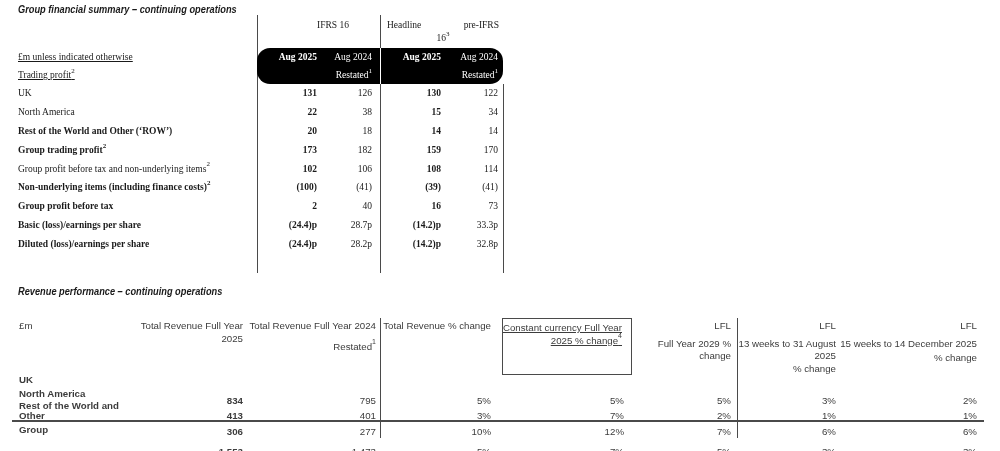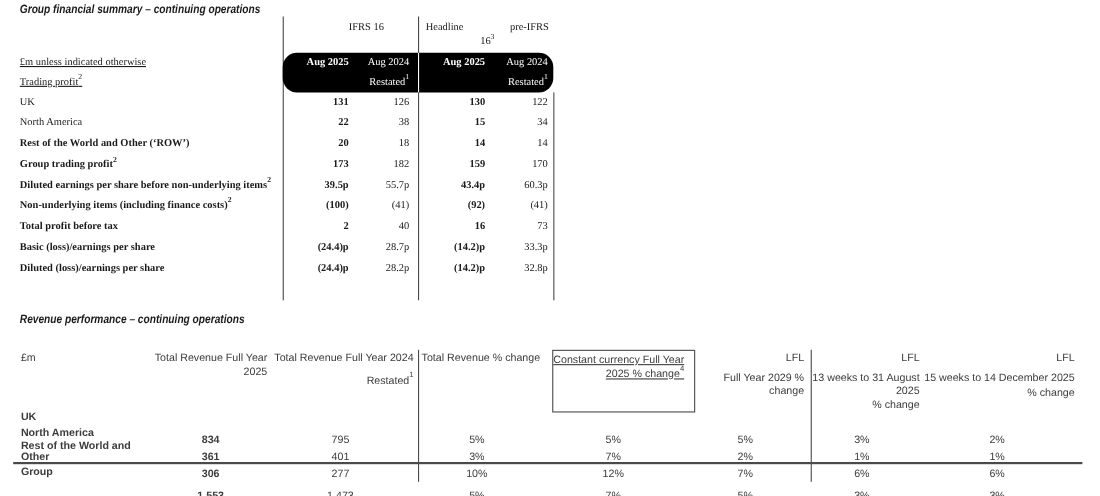--- a/index.html
+++ b/index.html
@@ -38,21 +38,21 @@
   .t2{font-family:"Liberation Sans",sans-serif;font-size:9.7px;color:var(--text_gray,#3c3c3c);}
   .t2h{position:absolute;text-align:right;line-height:12.5px;white-space:nowrap;}
   .t2h.leftal{text-align:left;}
   .mt8{margin-top:8px;} .mt5{margin-top:5px;} .mt2{margin-top:2px;}
   .ccbox{position:absolute;left:502px;top:318px;width:130px;height:57px;
     border:1px solid var(--line,#4a4a4a);box-sizing:border-box;}
   .t2rows{position:absolute;left:0;top:372px;width:1000px;}
   .t2row{display:flex;align-items:center;}
   .r-uk{height:15px;} .r-na{height:14px;} .r-row{height:19px;} .r-grp{height:16px;margin-top:2px;}
   .t2lbl{width:140px;padding-left:19px;box-sizing:border-box;font-weight:bold;line-height:10px;}
-  .t2c{text-align:center;box-sizing:border-box;margin-top:42px;}
+  .t2c{text-align:right;box-sizing:border-box;margin-top:42px;}
   .w1{width:103px;} .w2{width:133px;} .w3{width:115px;} .w4{width:133px;}
   .w5{width:107px;} .w6{width:105px;} .w7{width:141px;}
 </style>
 </head>
 <body>
 
 <div class="page">
 
   <div class="doc-title" style="top:3px;">Group financial summary – continuing operations</div>
 
@@ -111,35 +111,35 @@
       <div class="nc c4">14</div>
     </div>
     <div class="t1row">
       <div class="lblcell b"><span>Group trading profit</span><sup>2</sup></div>
       <div class="nc c1 b">173</div>
       <div class="nc c2">182</div>
       <div class="nc c3 b">159</div>
       <div class="nc c4">170</div>
     </div>
     <div class="t1row">
-      <div class="lblcell b"><span>Diluted earnings per share before non-underlying items</span><sup>2</sup></div>
-      <div class="nc c1 b">39.5p</div>
-      <div class="nc c2">55.7p</div>
-      <div class="nc c3 b">43.4p</div>
-      <div class="nc c4">60.3p</div>
+      <div class="lblcell"><span>Group profit before tax and non-underlying items</span><sup>2</sup></div>
+      <div class="nc c1 b">102</div>
+      <div class="nc c2">106</div>
+      <div class="nc c3 b">108</div>
+      <div class="nc c4">114</div>
     </div>
     <div class="t1row">
       <div class="lblcell b"><span>Non-underlying items (including finance costs)</span><sup>2</sup></div>
       <div class="nc c1 b">(100)</div>
       <div class="nc c2">(41)</div>
-      <div class="nc c3 b">(92)</div>
+      <div class="nc c3 b">(39)</div>
       <div class="nc c4">(41)</div>
     </div>
     <div class="t1row">
-      <div class="lblcell b"><span>Total profit before tax</span><sup></sup></div>
+      <div class="lblcell b"><span>Group profit before tax</span><sup></sup></div>
       <div class="nc c1 b">2</div>
       <div class="nc c2">40</div>
       <div class="nc c3 b">16</div>
       <div class="nc c4">73</div>
     </div>
     <div class="t1row">
       <div class="lblcell b"><span>Basic (loss)/earnings per share</span><sup></sup></div>
       <div class="nc c1 b">(24.4)p</div>
       <div class="nc c2">28.7p</div>
       <div class="nc c3 b">(14.2)p</div>
@@ -201,21 +201,21 @@
       <div class="t2c w1 b">834</div>
       <div class="t2c w2">795</div>
       <div class="t2c w3">5%</div>
       <div class="t2c w4">5%</div>
       <div class="t2c w5">5%</div>
       <div class="t2c w6">3%</div>
       <div class="t2c w7">2%</div>
     </div>
     <div class="t2row r-na">
       <div class="t2lbl">North America</div>
-      <div class="t2c w1 b">361</div>
+      <div class="t2c w1 b">413</div>
       <div class="t2c w2">401</div>
       <div class="t2c w3">3%</div>
       <div class="t2c w4">7%</div>
       <div class="t2c w5">2%</div>
       <div class="t2c w6">1%</div>
       <div class="t2c w7">1%</div>
     </div>
     <div class="t2row r-row">
       <div class="t2lbl">Rest of the World and Other</div>
       <div class="t2c w1 b">306</div>

